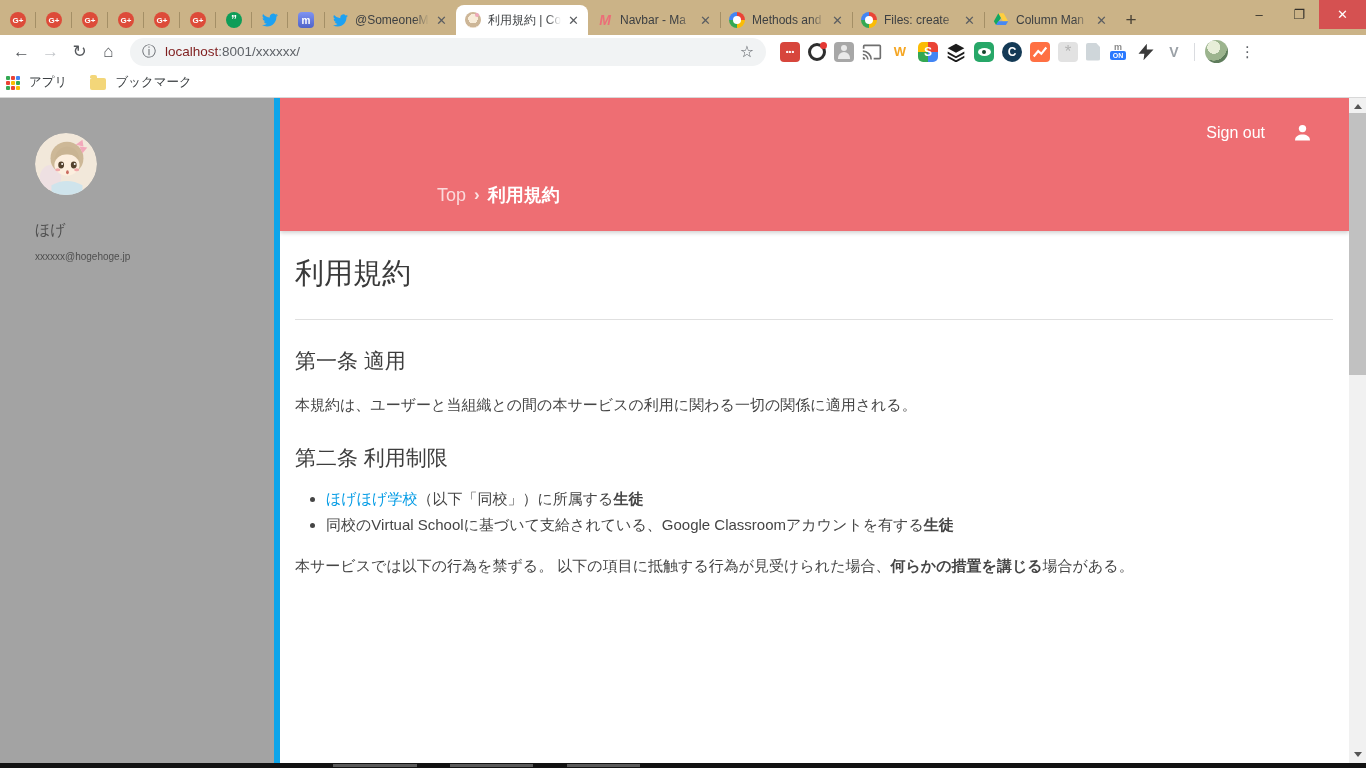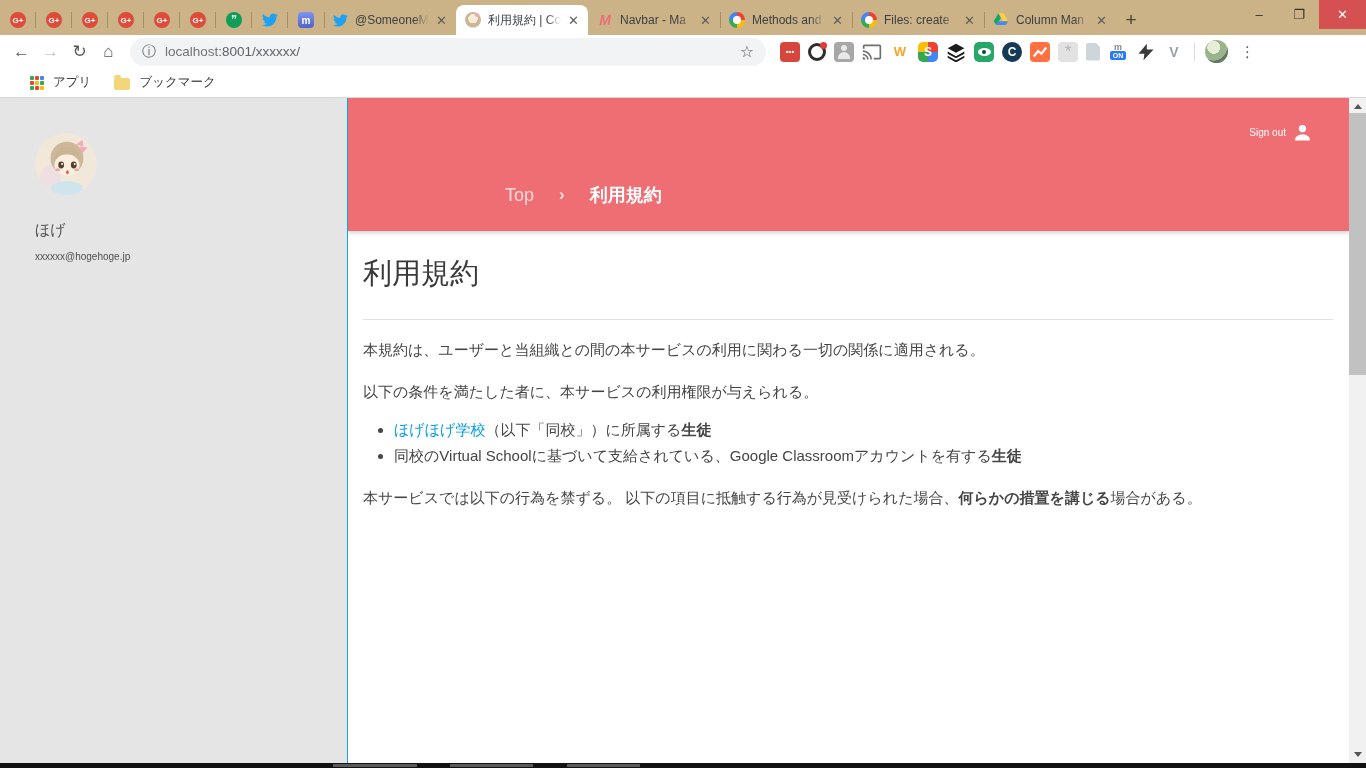--- a/index.html
+++ b/index.html
@@ -27,21 +27,21 @@
   .wincontrols { margin-left:auto; display:flex; align-self:flex-start; }
   .winbtn { width:40px; height:29px; display:flex; align-items:center; justify-content:center; color:#33302a; font-size:13px; }
   .winbtn.close { background:#d55151; color:#fff; width:47px; }
 
   
   .toolbar { height:33px; background:#fff; display:flex; align-items:center; padding:0 8px; gap:2px; }
   .navicon { width:27px; text-align:center; font-size:17px; color:#55585c; }
   .navicon.disabled { color:#c4c7cb; }
   .omnibox { width:636px; height:28px; background:#f1f3f4; border-radius:14px; display:flex; align-items:center; padding:0 12px; gap:9px; font-size:13.5px; margin-left:6px; }
   .omnibox .scheme { color:#5f6368; font-size:14px; }
-  .omnibox .host { color:#737373; }
+  .omnibox .host { color:#7f1d1d; }
   .omnibox .rest { color:#5f6368; }
   .omnibox .star { margin-left:auto; font-size:16px; color:#5f6368; }
   .extensions { display:flex; align-items:center; gap:8px; margin-left:12px; }
   .ext { width:20px; height:20px; border-radius:4px; position:relative; display:flex; align-items:center; justify-content:center; font-size:10px; font-weight:bold; color:#fff; flex:0 0 auto; }
   .ext-reddots { background:#d7463c; font-size:8px; letter-spacing:0; }
   .ext-darkcircle { width:18px; height:18px; border:3px solid #2e2e2e; border-radius:50%; background:#fff; }
   .ext-darkcircle::after { content:""; position:absolute; top:-4px; right:-4px; width:7px; height:7px; border-radius:50%; background:#e53935; }
   .ext-person { background:#a7a7a7; }
   .ext-person::before { content:""; position:absolute; top:3px; left:7px; width:6px; height:6px; border-radius:50%; background:#e9e9e9; }
   .ext-person::after { content:""; position:absolute; bottom:3px; left:4px; width:12px; height:7px; border-radius:6px 6px 0 0; background:#e9e9e9; }
@@ -56,39 +56,39 @@
   .ext-doc { width:14px; height:18px; border-radius:2px; background:#cfd6da; clip-path:polygon(0 0,70% 0,100% 25%,100% 100%,0 100%); }
   .ext-mon { flex-direction:column; gap:0; }
   .ext-mon .m { color:#8a8a8a; font-size:9px; line-height:8px; }
   .ext-mon .on { background:#2979ff; color:#fff; font-size:7px; line-height:9px; padding:0 3px; border-radius:2px; }
   .ext-v { color:#9aa0a6; font-size:14px; }
   .tb-divider { width:1px; height:18px; background:#dadce0; margin:0 8px; }
   .profile-pic { width:23px; height:23px; border-radius:50%; background:radial-gradient(circle at 38% 32%,#e7eed8 0 30%,#9cb48e 31% 62%,#5f7d5c 63%); }
   .kebab { color:#5f6368; font-size:15px; letter-spacing:0; margin:0 6px 0 10px; }
 
   
-  .bookmarks { height:30px; background:#fff; border-bottom:1px solid #d8d8d8; display:flex; align-items:center; padding:0 30px; gap:9px; font-size:12.5px; color:#3c4043; }
+  .bookmarks { height:30px; background:#fff; border-bottom:1px solid #d8d8d8; display:flex; align-items:center; padding:0 6px; gap:9px; font-size:12.5px; color:#3c4043; }
   .appsgrid { display:grid; grid-template-columns:repeat(3,4px); grid-template-rows:repeat(3,4px); gap:1px; }
   .appsgrid i { border-radius:1px; }
   .bm-label { margin-right:14px; }
   .foldericon { width:16px; height:12px; background:#f3d679; border-radius:2px; position:relative; margin-top:3px; }
   .foldericon::before { content:""; position:absolute; top:-3px; left:0; width:7px; height:3px; background:#f3d679; border-radius:2px 2px 0 0; }
 
   
   .page { display:flex; height:665px; position:relative; }
-  .sidebar { width:348px; border-right:1px solid #0ea5e9; padding:35px; background:#e5e5e5; }
+  .sidebar { width:280px; border-right:6px solid #0ea5e9; padding:35px; background:#a3a3a3; }
   .avatar-lg { width:62px; height:62px; border-radius:50%; overflow:hidden; display:block; }
   .user-name { margin-top:26px; font-size:15px; color:#4f4f4f; }
   .user-email { margin-top:11px; font-size:10px; color:#4f4f4f; }
 
   .main { flex:1; margin-right:17px; position:relative; overflow:hidden; }
   .redheader { height:133px; background:#ee6e73; position:relative; color:#fff; box-shadow:0 2px 4px rgba(0,0,0,.18); }
   .redheader .title { position:absolute; top:17px; left:0; right:0; text-align:center; font-size:31px; font-weight:400; }
-  .signout { position:absolute; top:24px; right:36px; display:flex; align-items:center; gap:6px; font-size:10px; }
-  .breadcrumb { position:absolute; bottom:24px; left:157px; display:flex; align-items:center; gap:25px; font-size:18px; }
+  .signout { position:absolute; top:24px; right:36px; display:flex; align-items:center; gap:27px; font-size:16px; }
+  .breadcrumb { position:absolute; bottom:24px; left:157px; display:flex; align-items:center; gap:8px; font-size:18px; }
   .breadcrumb .parent { color:rgba(255,255,255,.75); }
   .breadcrumb .chev { color:rgba(255,255,255,.8); font-size:17px; font-weight:bold; }
   .breadcrumb .current { font-weight:bold; }
 
   .content { padding:23px 16px 0 15px; color:#454545; }
   .content h1 { font-size:29px; font-weight:400; color:#3a3a3a; }
   .content blockquote { margin:17px 0 0 0; padding:5px 0 5px 17px; border-left:5px solid #ee6e73; font-size:15px; line-height:1.85; }
   .hr { border-top:1px solid #e0e0e0; margin-top:25px; }
   .sec-heading { font-size:21px; font-weight:400; color:#3d3d3d; margin-top:27px; }
   .body-p { font-size:15px; margin-top:19px; line-height:1.5; }
@@ -310,23 +310,24 @@
         <span class="parent">Top</span>
         <span class="chev">›</span>
         <span class="current">利用規約</span>
       </div>
     </div>
 
     <div class="content">
       <h1>利用規約</h1>
       <div class="hr"></div>
 
+      <div class="sec-heading">第一条 適用</div>
       <p class="body-p">本規約は、ユーザーと当組織との間の本サービスの利用に関わる一切の関係に適用される。</p>
 
-      <p class="body-p">以下の条件を満たした者に、本サービスの利用権限が与えられる。</p>
+      <div class="sec-heading">第二条 利用制限</div>
       <ul class="bullets">
         <li><a class="link" href="#">ほげほげ学校</a><span>（以下「同校」）に所属する</span><b>生徒</b></li>
         <li><span>同校のVirtual Schoolに基づいて支給されている、Google Classroomアカウントを有する</span><b>生徒</b></li>
       </ul>
 
       <p class="body-p"><span>本サービスでは以下の行為を禁ずる。 以下の項目に抵触する行為が見受けられた場合、</span><b>何らかの措置を講じる</b><span>場合がある。</span></p>
 
     </div>
   </div>
 

